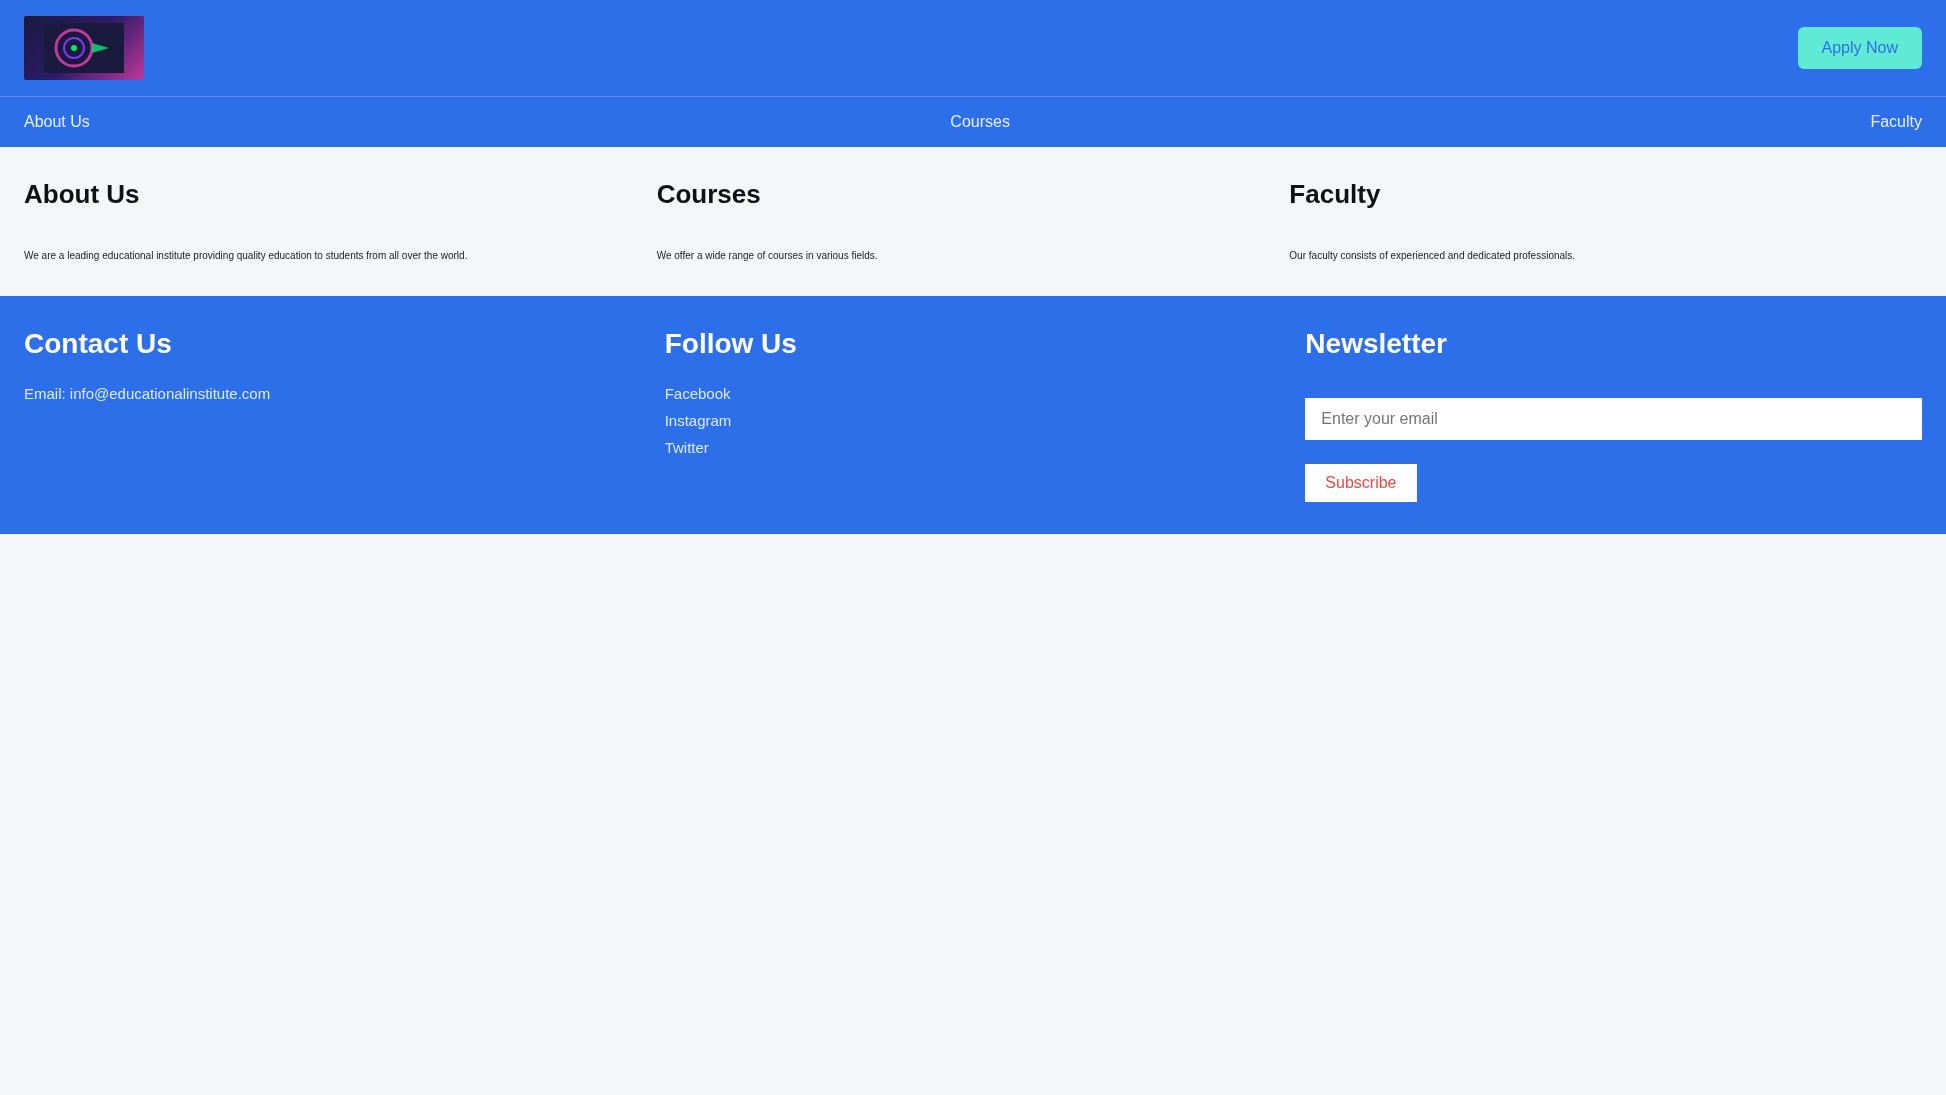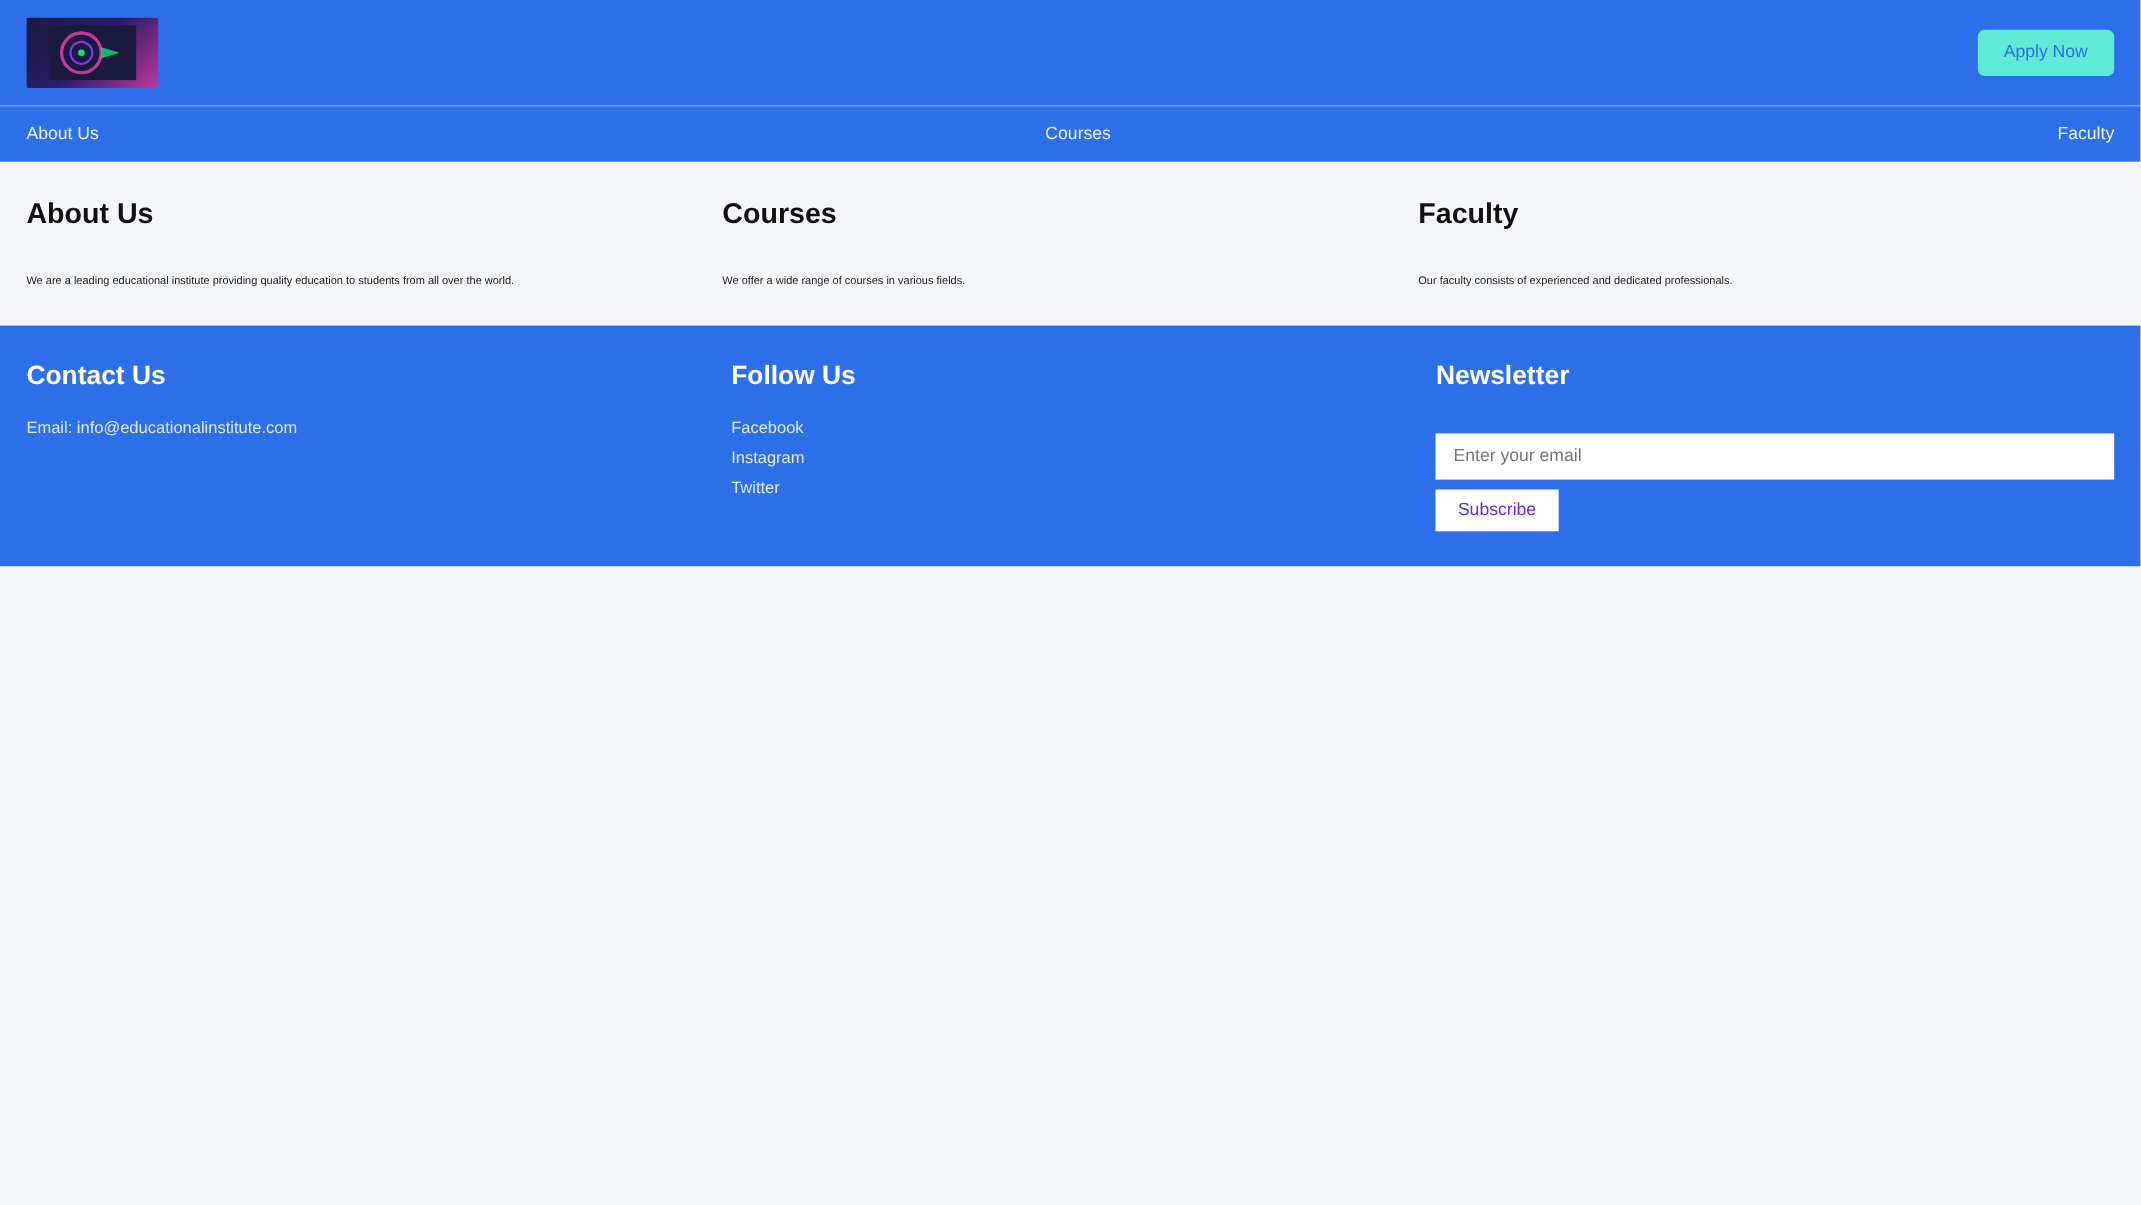--- a/index.html
+++ b/index.html
@@ -81,42 +81,42 @@
       background: #2d6fe8;
       color: white;
       display: flex;
       padding: 32px 24px;
       gap: 24px;
     }
     .footer-col {
       flex: 1;
     }
     .footer-col h3 {
-      font-size: 24px;
+      font-size: 28px;
       margin-bottom: 20px;
       color: white;
     }
     .footer-col p, .footer-col a {
       font-size: 15px;
       color: rgba(255,255,255,0.85);
       text-decoration: none;
       display: block;
       line-height: 1.8;
     }
     .newsletter-input {
       width: 100%;
       padding: 12px 16px;
       font-size: 16px;
       border: none;
-      margin-bottom: 9px;
+      margin-bottom: 24px;
       outline: none;
     }
     .subscribe-btn {
       background: white;
-      color: #6d28d9;
+      color: #ef4444;
       border: none;
       padding: 10px 20px;
       font-size: 16px;
       cursor: pointer;
     }
   </style>
 </head>
 <body>
 
 <header class="header">

